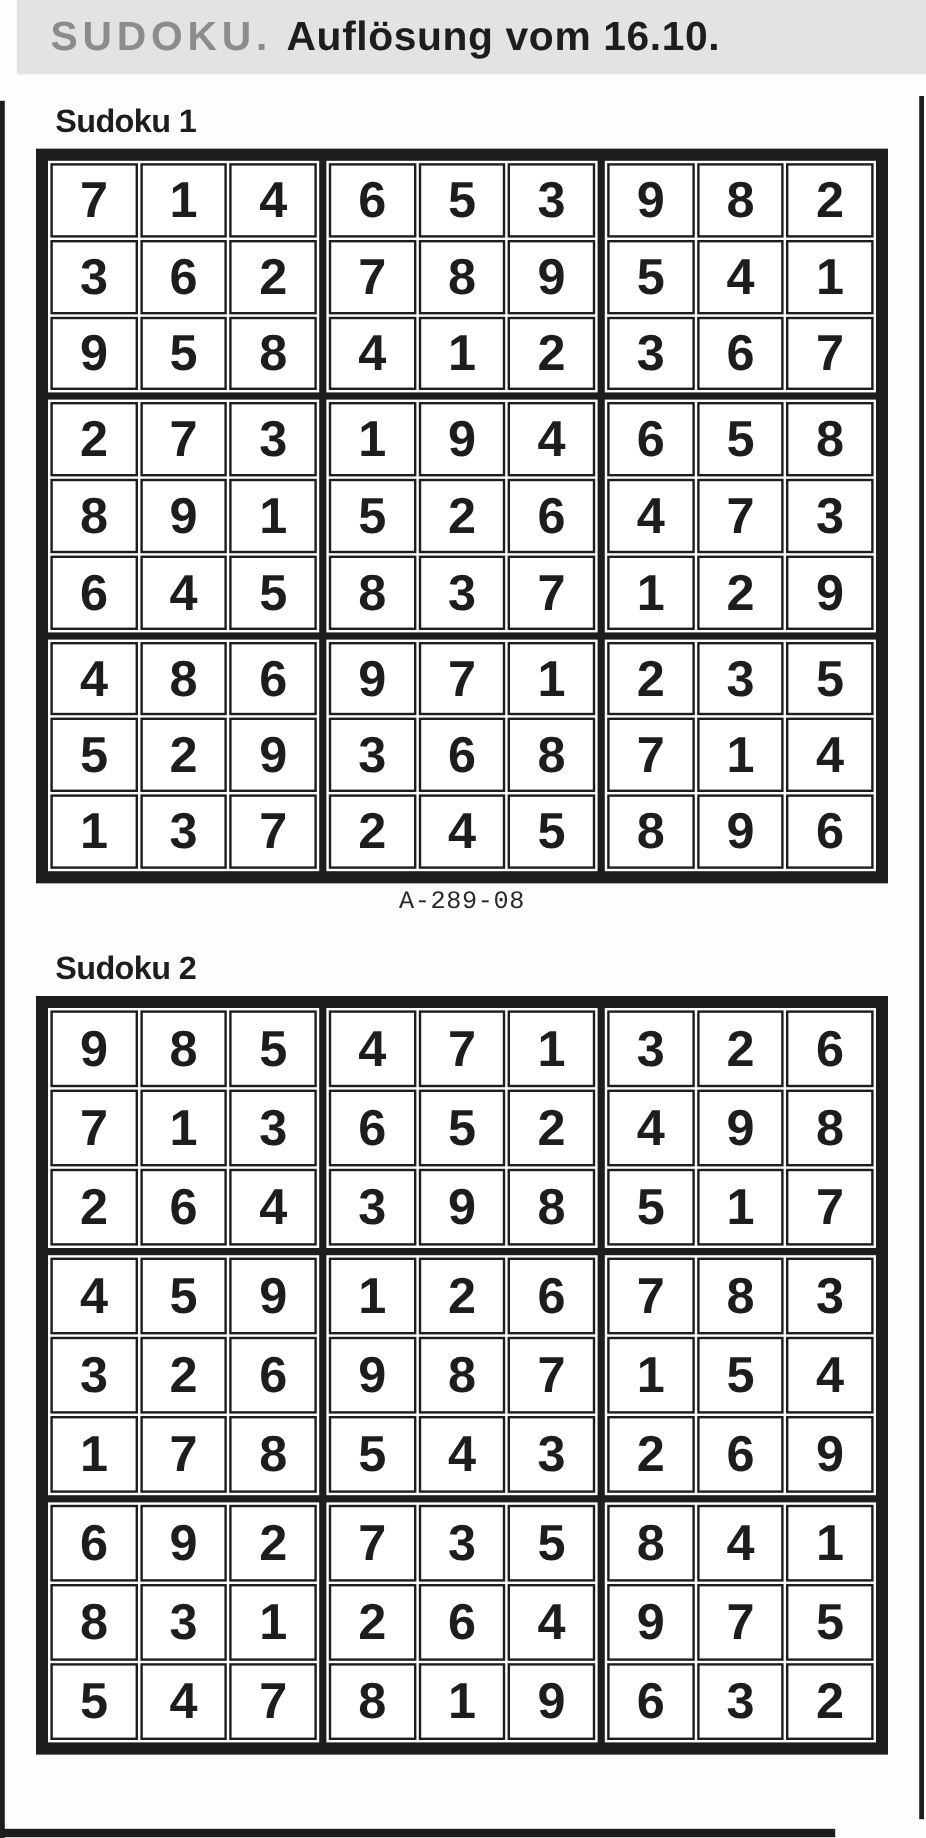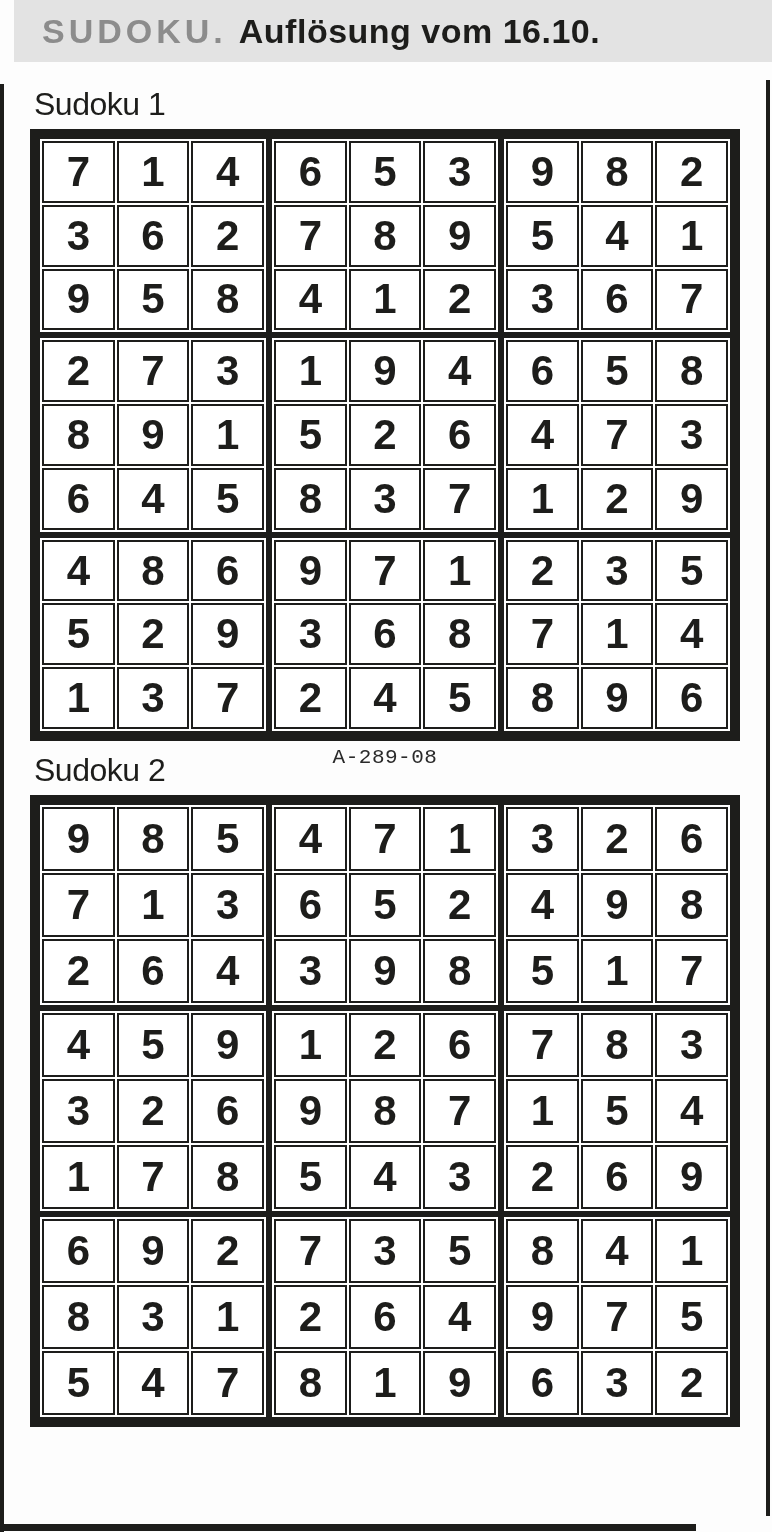--- a/index.html
+++ b/index.html
@@ -26,24 +26,24 @@
 
   
   .rule { position: absolute; background: #1d1d1b; }
   .rule-left   { left: 0;  top: 84px;  width: 4px; height: 1448px; }
   .rule-right  { left: 766px; top: 80px; width: 4px; height: 1436px; }
   .rule-bottom { left: 0; top: 1524px; width: 696px; height: 7px; }
 
   
   .puzzle { position: absolute; left: 30px; width: 710px; }
   .puzzle-1 { top: 88px; }
-  .puzzle-2 { top: 754px; }
+  .puzzle-2 { top: 794px; }
   .puzzle h2 {
-    margin: 0 0 9px 4px;
-    font-size: 32px; font-weight: normal;
+    margin: 0 0 9px 16px;
+    font-size: 27px; font-weight: bold;
     letter-spacing: -0.5px; line-height: 1;
     color: #1d1d1b;
   }
   .sudoku-grid {
     width: 710px;
     display: grid;
     grid-template-columns: repeat(3, 1fr);
     grid-template-rows: repeat(3, 1fr);
     gap: 6px;
     background: #1d1d1b;

